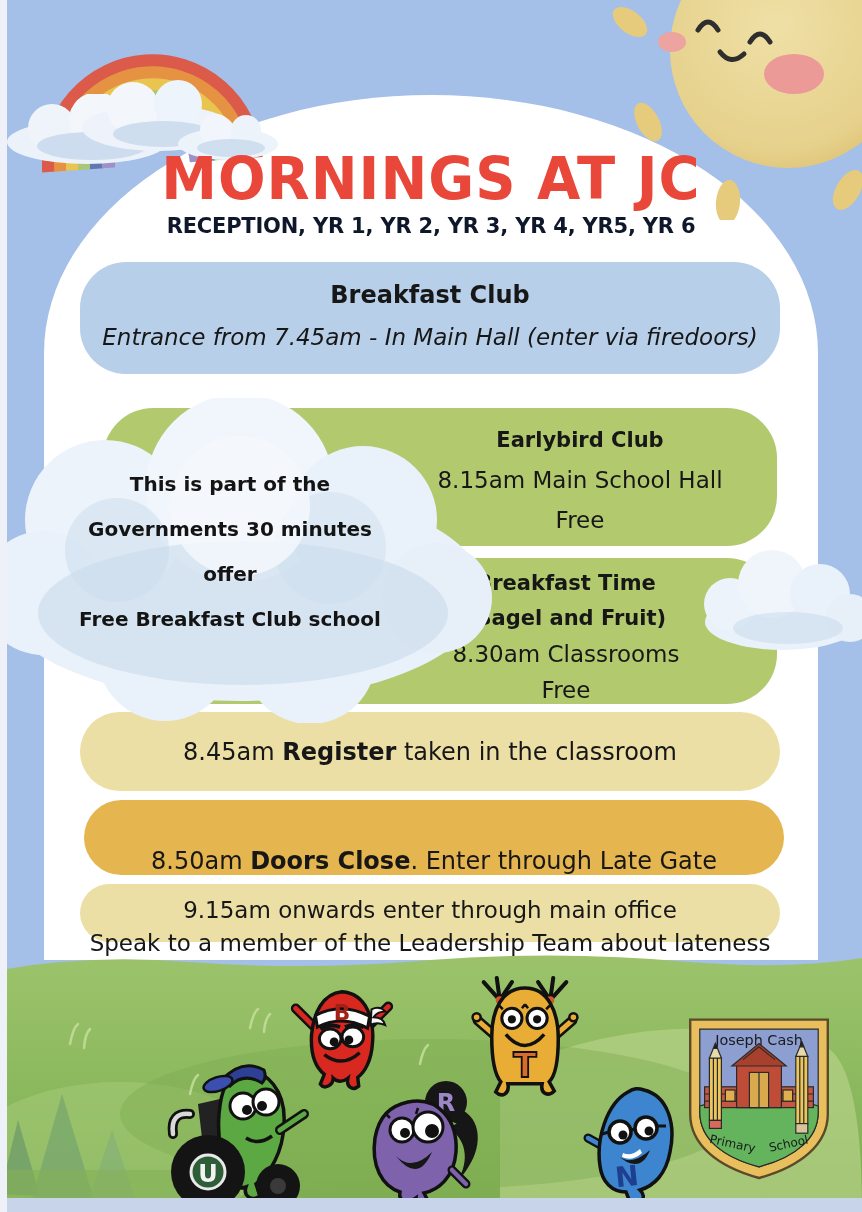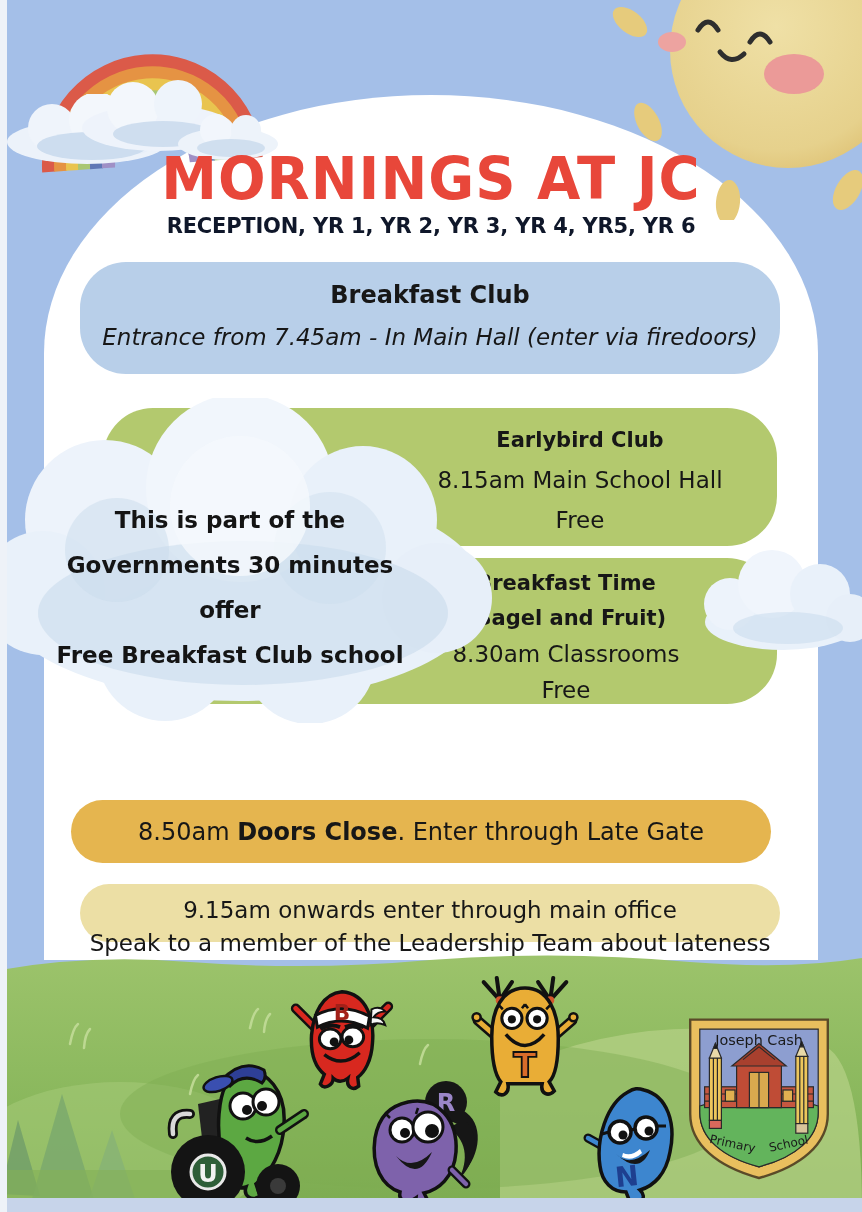--- a/index.html
+++ b/index.html
@@ -31,30 +31,30 @@
   .box-green2{left:103px;top:558px;width:674px;height:146px;background:#b3c96e;border-radius:50px;}
   .green-col{position:absolute;top:12px;left:302px;width:350px;text-align:center;}
   .box-green2 .green-col{top:8px;left:288px;}
   .green-col .ttl{font-size:21px;font-weight:800;line-height:40px;}
   .green-col .ln{font-size:23px;line-height:40px;}
   .box-green2 .green-col .ttl{line-height:35px;}
   .box-green2 .green-col .ln{line-height:36px;}
 
   .box-cream1{left:80px;top:712px;width:700px;height:79px;background:#ecdfa5;border-radius:40px;
               display:flex;align-items:center;justify-content:center;font-size:24px;}
-  .box-gold{left:71px;top:800px;width:700px;height:63px;background:#e5b54f;border-radius:38px;
-              display:flex;align-items:center;justify-content:center;font-size:24px;}
+  .box-gold{left:84px;top:800px;width:700px;height:75px;background:#e5b54f;border-radius:38px;
+              display:flex;align-items:flex-end;justify-content:center;font-size:24px;}
   .box-cream2{left:80px;top:884px;width:700px;height:58px;background:#ecdfa5;border-radius:42px;padding-top:10px;box-sizing:border-box;}
   .box-cream2 .ln{font-size:23px;line-height:33px;}
   .box strong{font-weight:800;}
 
   
   .big-cloud{position:absolute;left:-15px;top:398px;width:510px;height:325px;z-index:4;}
-  .cloud-note{position:absolute;left:40px;top:498px;width:380px;z-index:5;text-align:center;
-              font-size:23px;font-weight:800;line-height:45px;color:#141414;}
+  .cloud-note{position:absolute;left:40px;top:462px;width:380px;z-index:5;text-align:center;
+              font-size:20px;font-weight:800;line-height:45px;color:#141414;}
   .cloud-right{position:absolute;left:688px;top:542px;width:176px;height:112px;z-index:4;}
 
   
   .grass{position:absolute;left:0;top:944px;width:862px;height:268px;z-index:2;}
   .char{position:absolute;z-index:5;}
   .char-b{left:283px;top:976px;width:118px;height:118px;}
   .char-t{left:466px;top:976px;width:118px;height:126px;}
   .char-u{left:146px;top:1044px;width:200px;height:170px;}
   .char-r{left:346px;top:1072px;width:150px;height:140px;}
   .char-n{left:578px;top:1080px;width:104px;height:120px;}
@@ -168,20 +168,23 @@
 
   <svg class="cloud-right" viewBox="0 0 176 112">
     <ellipse cx="95" cy="80" rx="78" ry="28" fill="#e9f1fa"></ellipse>
     <circle cx="42" cy="62" r="26" fill="#edf3fb"></circle>
       <circle cx="84" cy="42" r="34" fill="#f0f5fc"></circle>
     <circle cx="132" cy="52" r="30" fill="#e9f1fa"></circle>
       <circle cx="162" cy="76" r="24" fill="#e7eff9"></circle>
     <ellipse cx="100" cy="86" rx="55" ry="16" fill="#c9dbec" opacity="0.55"></ellipse>
   </svg>
 
+  <div class="box box-cream1">
+    <div><span>8.45am </span><strong>Register</strong><span> taken in the classroom</span></div>
+  </div>
   <div class="box box-gold">
     <div><span>8.50am </span><strong>Doors Close</strong><span>. Enter through Late Gate</span></div>
   </div>
   <div class="box box-cream2">
     <div class="ln">9.15am onwards enter through main office</div>
     <div class="ln">Speak to a member of the Leadership Team about lateness</div>
   </div>
 
   <svg class="grass" viewBox="0 0 862 268">
     <linearGradient id="gg" x1="0" y1="0" x2="0" y2="1">

